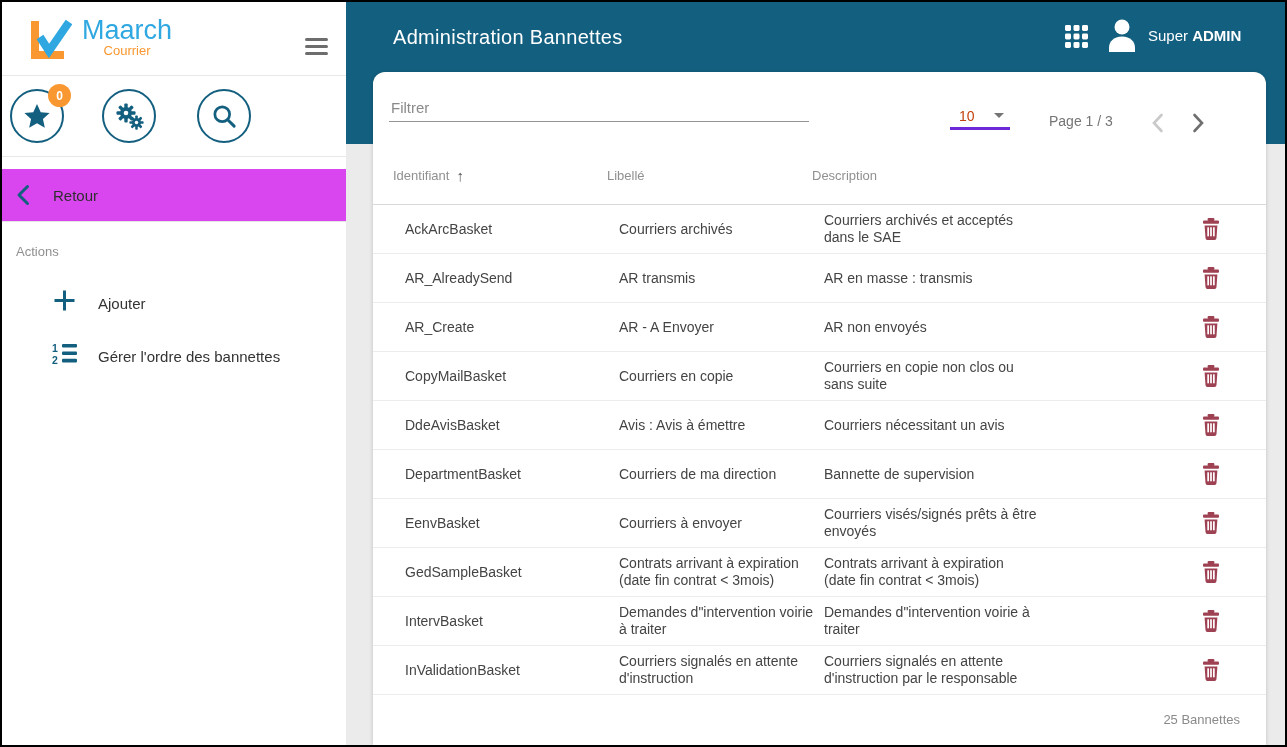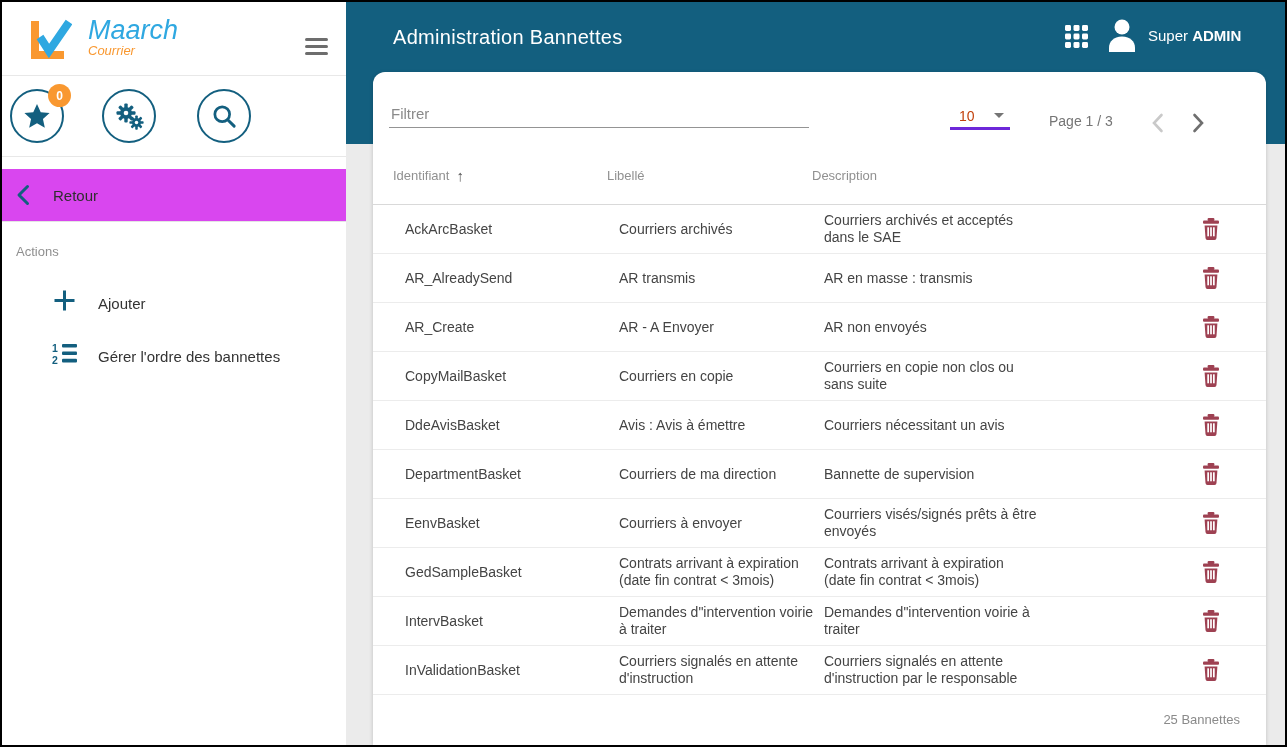--- a/index.html
+++ b/index.html
@@ -19,21 +19,21 @@
     font-family:"Liberation Sans",sans-serif;color:#444;}
   .search-input::placeholder{font-style:italic;color:#9a9a9a;}
   .apps-btn{position:absolute;left:719px;top:23px;color:#fff;background:none;border:none;padding:0;cursor:pointer;}
   .user-zone{position:absolute;left:758px;top:14px;display:flex;align-items:center;color:#fff;}
   .user-name{font-size:15px;margin-left:8px;white-space:nowrap;}
   .user-name b{font-weight:700;}
   
   .sidebar{position:absolute;left:0;top:0;width:344px;height:100%;background:#fff;z-index:2;}
   .sb-top{position:relative;height:74px;border-bottom:1px solid #e8e8e8;}
   .logo{position:absolute;left:26px;top:14px;display:flex;cursor:pointer;}
-  .logo-texts{display:flex;flex-direction:column;align-items:flex-start;margin-left:16px;font-style:italic;}
+  .logo-texts{display:flex;flex-direction:column;align-items:center;margin-left:10px;}
   .brand{font-size:27px;color:var(--brand_blue,#2FA8E1);line-height:28px;}
   .product{font-size:13px;color:var(--accent_orange,#F99830);line-height:14px;}
   .hamburger{position:absolute;right:14px;top:28px;border:none;background:none;padding:4px;cursor:pointer;}
   .hamburger i{display:block;width:23px;height:3px;background:#6d6d6d;border-radius:2px;margin:4px 0;}
   .quick-row{position:relative;height:81px;border-bottom:1px solid #e8e8e8;}
   .circle-btn{position:absolute;top:13px;width:54px;height:54px;border-radius:50%;
     border:2.5px solid var(--primary,#135F7F);background:#fff;display:flex;align-items:center;justify-content:center;
     color:var(--primary,#135F7F);cursor:pointer;padding:0;}
   .badge{position:absolute;top:-7px;right:-9px;width:23px;height:23px;border-radius:50%;
     background:var(--accent_orange,#F99830);color:#fff;font-size:12px;font-weight:700;
@@ -43,21 +43,21 @@
   .back-row .chev{margin-left:14px;color:var(--primary,#135F7F);display:flex;}
   .back-label{margin-left:23px;font-size:15px;font-weight:500;color:#2e2e2e;}
   .actions-title{margin:22px 0 0 14px;font-size:13px;color:#8f8f8f;}
   .side-item{display:flex;align-items:flex-end;margin-top:30px;cursor:pointer;padding-left:40px;}
   .side-item .ic{width:44px;display:flex;justify-content:center;color:var(--primary,#135F7F);}
   .side-item-label{font-size:15px;color:#333;margin-left:12px;}
   
   .card{position:absolute;left:371px;top:70px;width:893px;bottom:0;background:#fff;
     border-radius:12px 12px 0 0;z-index:3;box-shadow:0 1px 4px rgba(0,0,0,.18);}
   .toolbar{position:relative;height:75px;}
-  .filter-input{position:absolute;left:16px;top:28px;width:420px;height:28px;border:none;outline:none;
+  .filter-input{position:absolute;left:16px;top:22px;width:420px;height:28px;border:none;outline:none;
     border-bottom:1px solid #949494;font-size:15px;color:#444;background:transparent;
     font-family:"Liberation Sans",sans-serif;}
   .filter-input::placeholder{color:#8a8a8a;}
   .pagesize{position:absolute;left:577px;top:32px;width:60px;height:26px;border:none;background:none;
     border-bottom:3px solid #6d28d9;display:flex;align-items:center;justify-content:space-between;
     padding:0 6px 0 9px;font-size:14px;color:#c2410c;cursor:pointer;}
   .pagesize .caret{width:0;height:0;border-left:5px solid transparent;border-right:5px solid transparent;
     border-top:5px solid #757575;}
   .page-info{position:absolute;left:676px;top:41px;font-size:14px;color:#757575;white-space:nowrap;}
   .pg-btn{position:absolute;top:39px;background:none;border:none;padding:2px;cursor:pointer;display:flex;}

